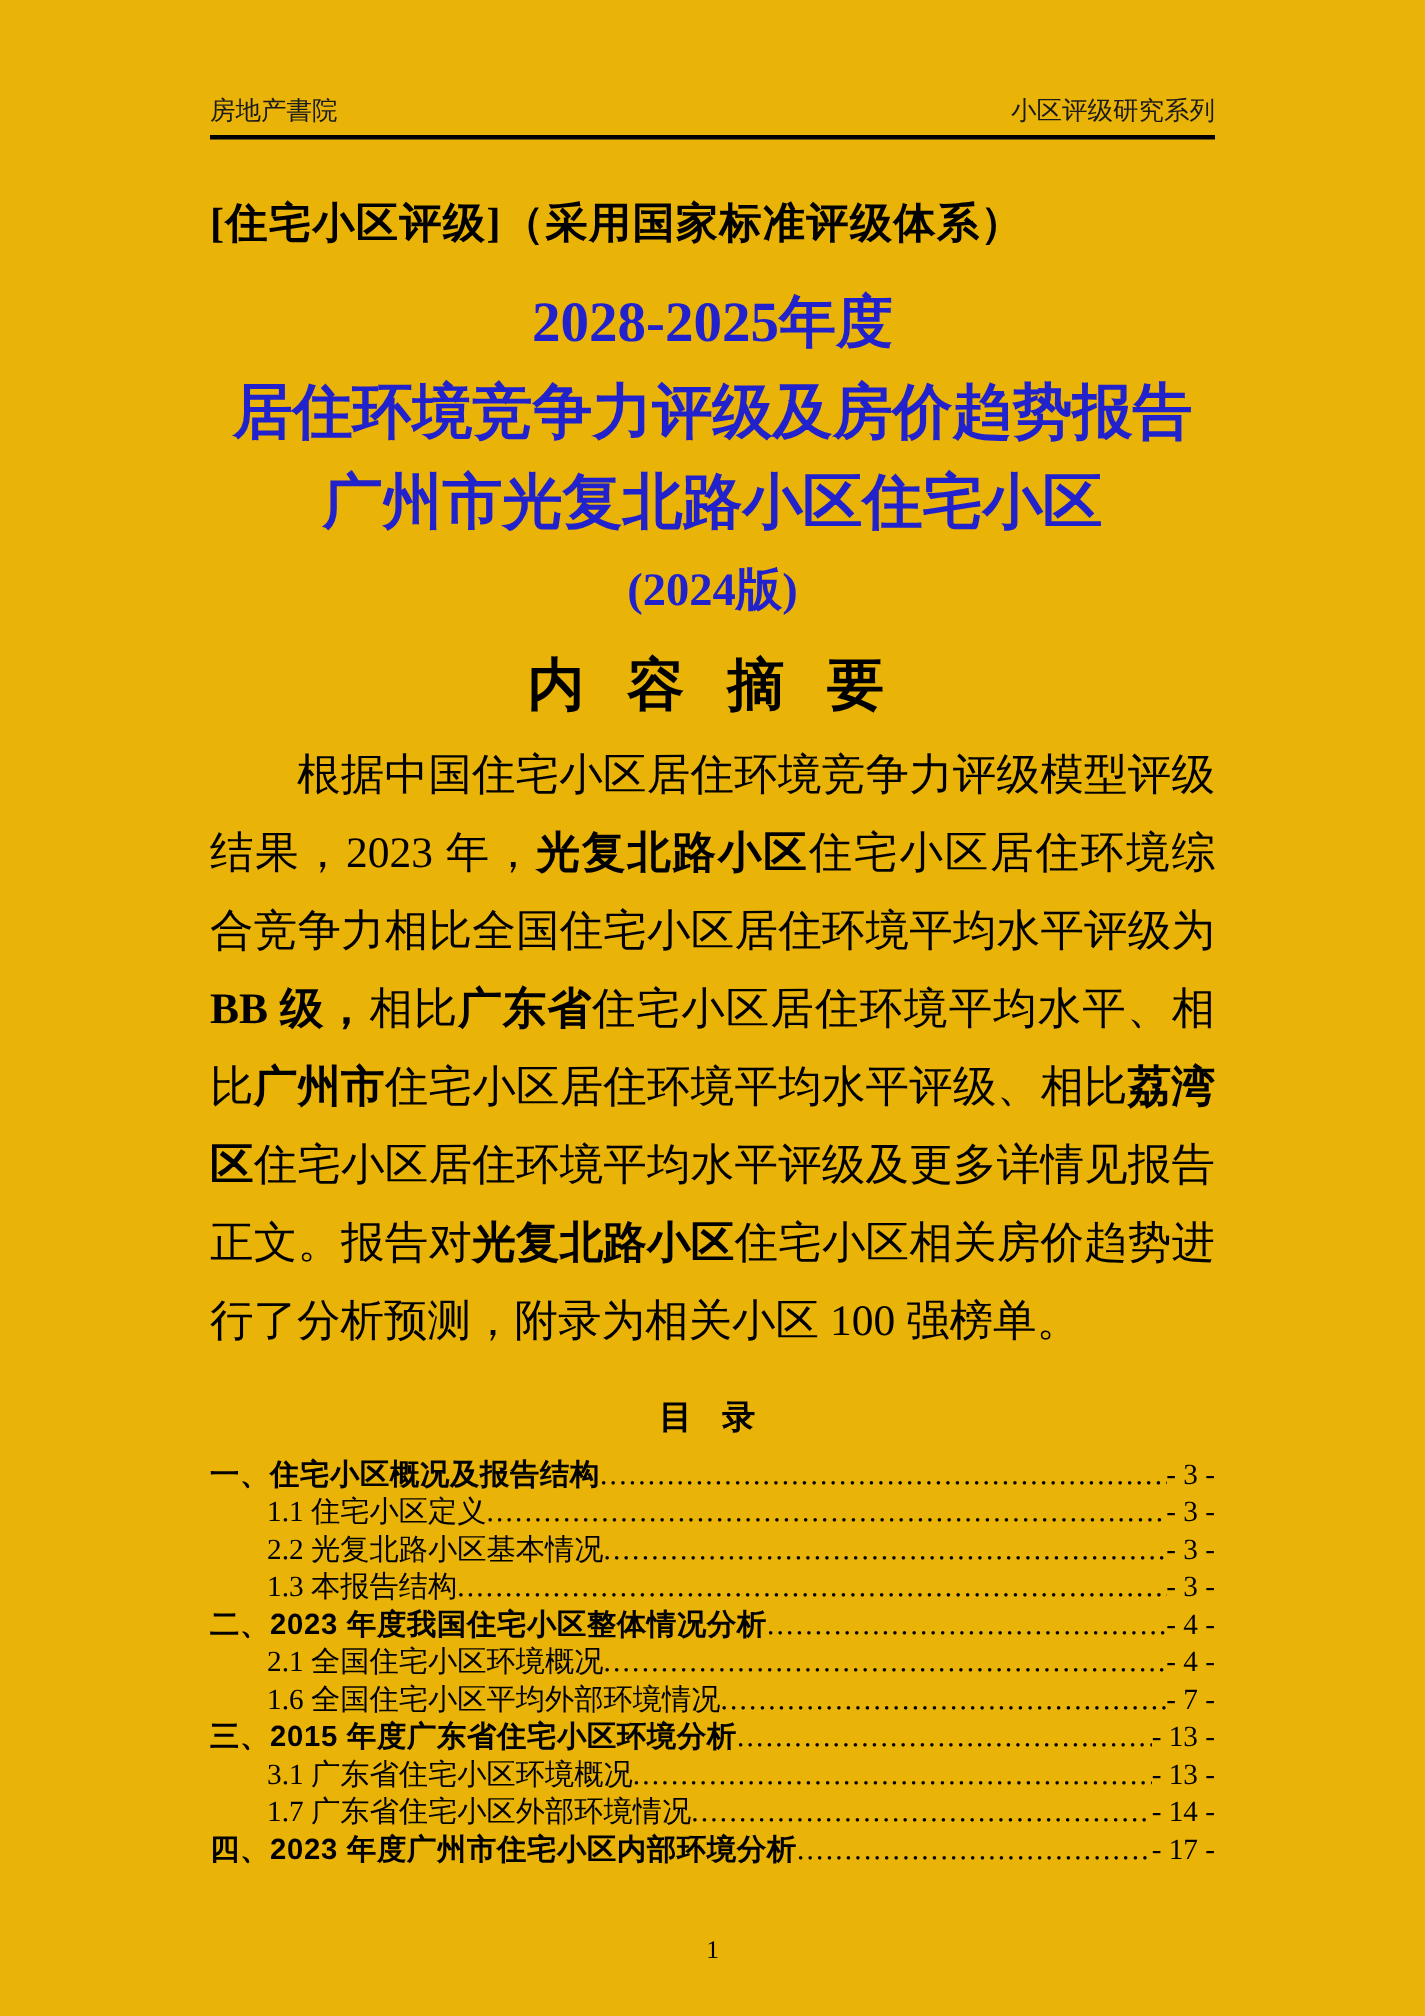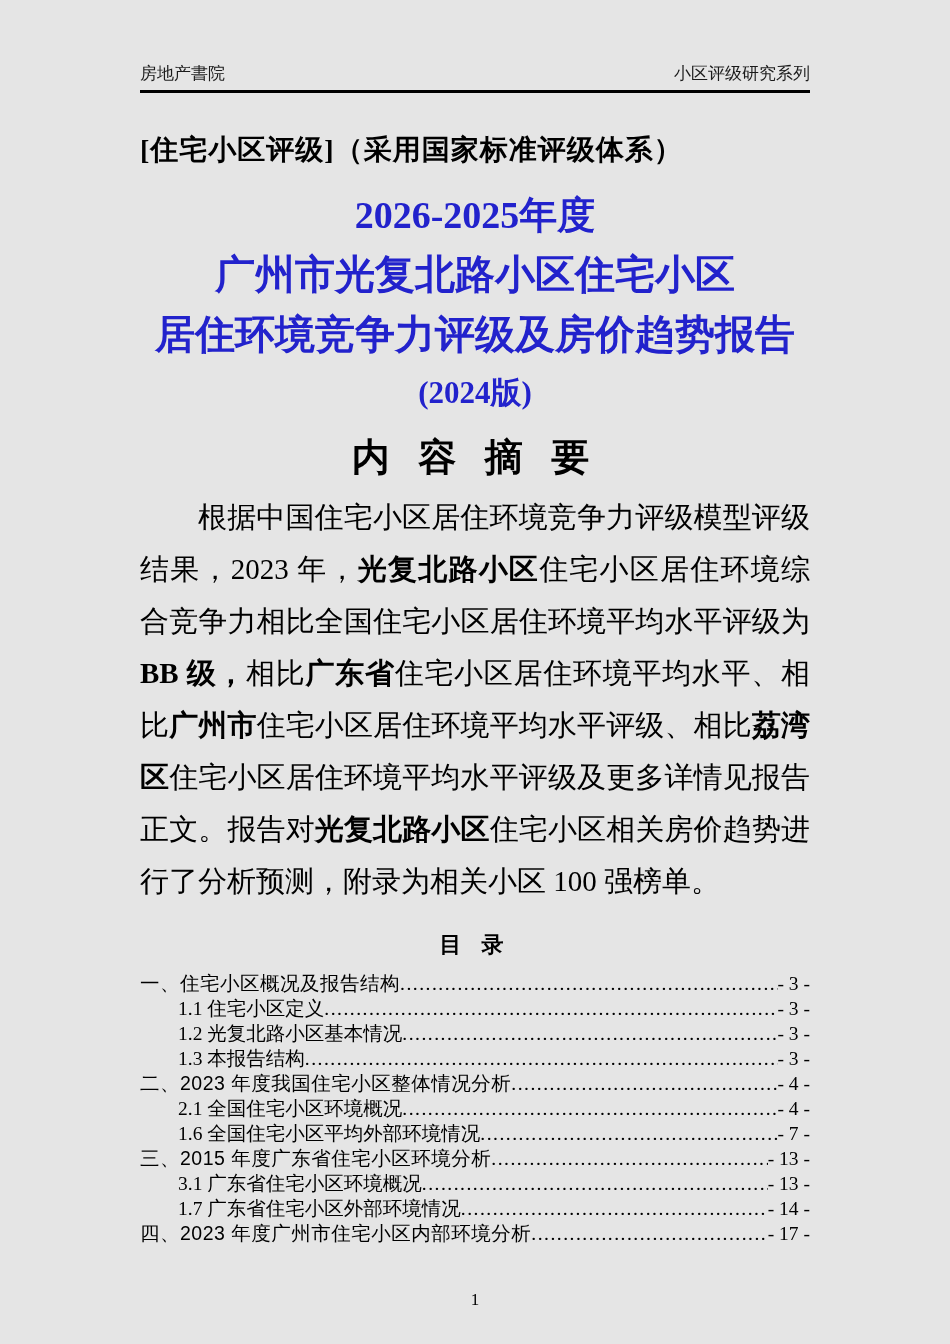--- a/index.html
+++ b/index.html
@@ -5,21 +5,21 @@
   html, body {
     margin: 0;
     padding: 0;
     background: #ffffff;
   }
   .page {
     position: relative;
     width: 950px;
     height: 1344px;
     margin: 0 auto;
-    background: #e5e5e5;
+    background: #eab308;
     overflow: hidden;
     font-family: "Liberation Serif", "DejaVu Serif", serif;
     color: #000000;
   }
   .content {
     padding: 0 140px;
   }
   
   .header-row {
     display: flex;
@@ -92,21 +92,21 @@
   }
   .toc-row {
     display: flex;
     align-items: baseline;
     line-height: 25px;
   }
   .toc-row.lvl2 { padding-left: 38px; }
   .toc-text { white-space: nowrap; }
   .toc-row.lvl1 .toc-text {
     font-family: "Liberation Sans", "DejaVu Sans", sans-serif;
-    font-weight: 400;
+    font-weight: 700;
     letter-spacing: 0.5px;
   }
   .toc-dots {
     flex: 1;
     overflow: hidden;
     white-space: nowrap;
     min-width: 12px;
   }
   .toc-dots::after {
     content: "..............................................................................................................................................................................";
@@ -133,23 +133,23 @@
   <div class="content">
 
     <div class="header-row">
       <span>房地产書院</span>
       <span>小区评级研究系列</span>
     </div>
 
     <div class="report-type">[住宅小区评级]（采用国家标准评级体系）</div>
 
     <div class="title-block" style="color: rgb(34, 34, 204);">
-      <div class="title-line t1">2026-2025年度</div>
+      <div class="title-line t1">2028-2025年度</div>
+      <div class="title-line t3">居住环境竞争力评级及房价趋势报告</div>
       <div class="title-line t2">广州市光复北路小区住宅小区</div>
-      <div class="title-line t3">居住环境竞争力评级及房价趋势报告</div>
       <div class="title-version">(2024版)</div>
     </div>
 
     <h2 class="abstract-heading">内 容 摘 要</h2>
 
     <p class="abstract" id="abstract"><span>根据中国住宅小区居住环境竞争力评级模型评级结果，2023 年，</span><span class="b">光复北路小区</span><span>住宅小区居住环境综合竞争力相比全国住宅小区居住环境平均水平评级为</span><span class="b">BB 级，</span><span>相比</span><span class="b">广东省</span><span>住宅小区居住环境平均水平、相比</span><span class="b">广州市</span><span>住宅小区居住环境平均水平评级、相比</span><span class="b">荔湾区</span><span>住宅小区居住环境平均水平评级及更多详情见报告正文。报告对</span><span class="b">光复北路小区</span><span>住宅小区相关房价趋势进行了分析预测，附录为相关小区 100 强榜单。</span></p>
 
     <h2 class="toc-heading">目 录</h2>
 
     <div class="toc" id="toc">
@@ -159,21 +159,21 @@
     <span class="toc-page">- 3 -</span>
   </div>
 
   <div class="toc-row lvl2">
     <span class="toc-text">1.1 住宅小区定义</span>
     <span class="toc-dots"></span>
     <span class="toc-page">- 3 -</span>
   </div>
 
   <div class="toc-row lvl2">
-    <span class="toc-text">1.2 光复北路小区基本情况</span>
+    <span class="toc-text">2.2 光复北路小区基本情况</span>
     <span class="toc-dots"></span>
     <span class="toc-page">- 3 -</span>
   </div>
 
   <div class="toc-row lvl2">
     <span class="toc-text">1.3 本报告结构</span>
     <span class="toc-dots"></span>
     <span class="toc-page">- 3 -</span>
   </div>
 

